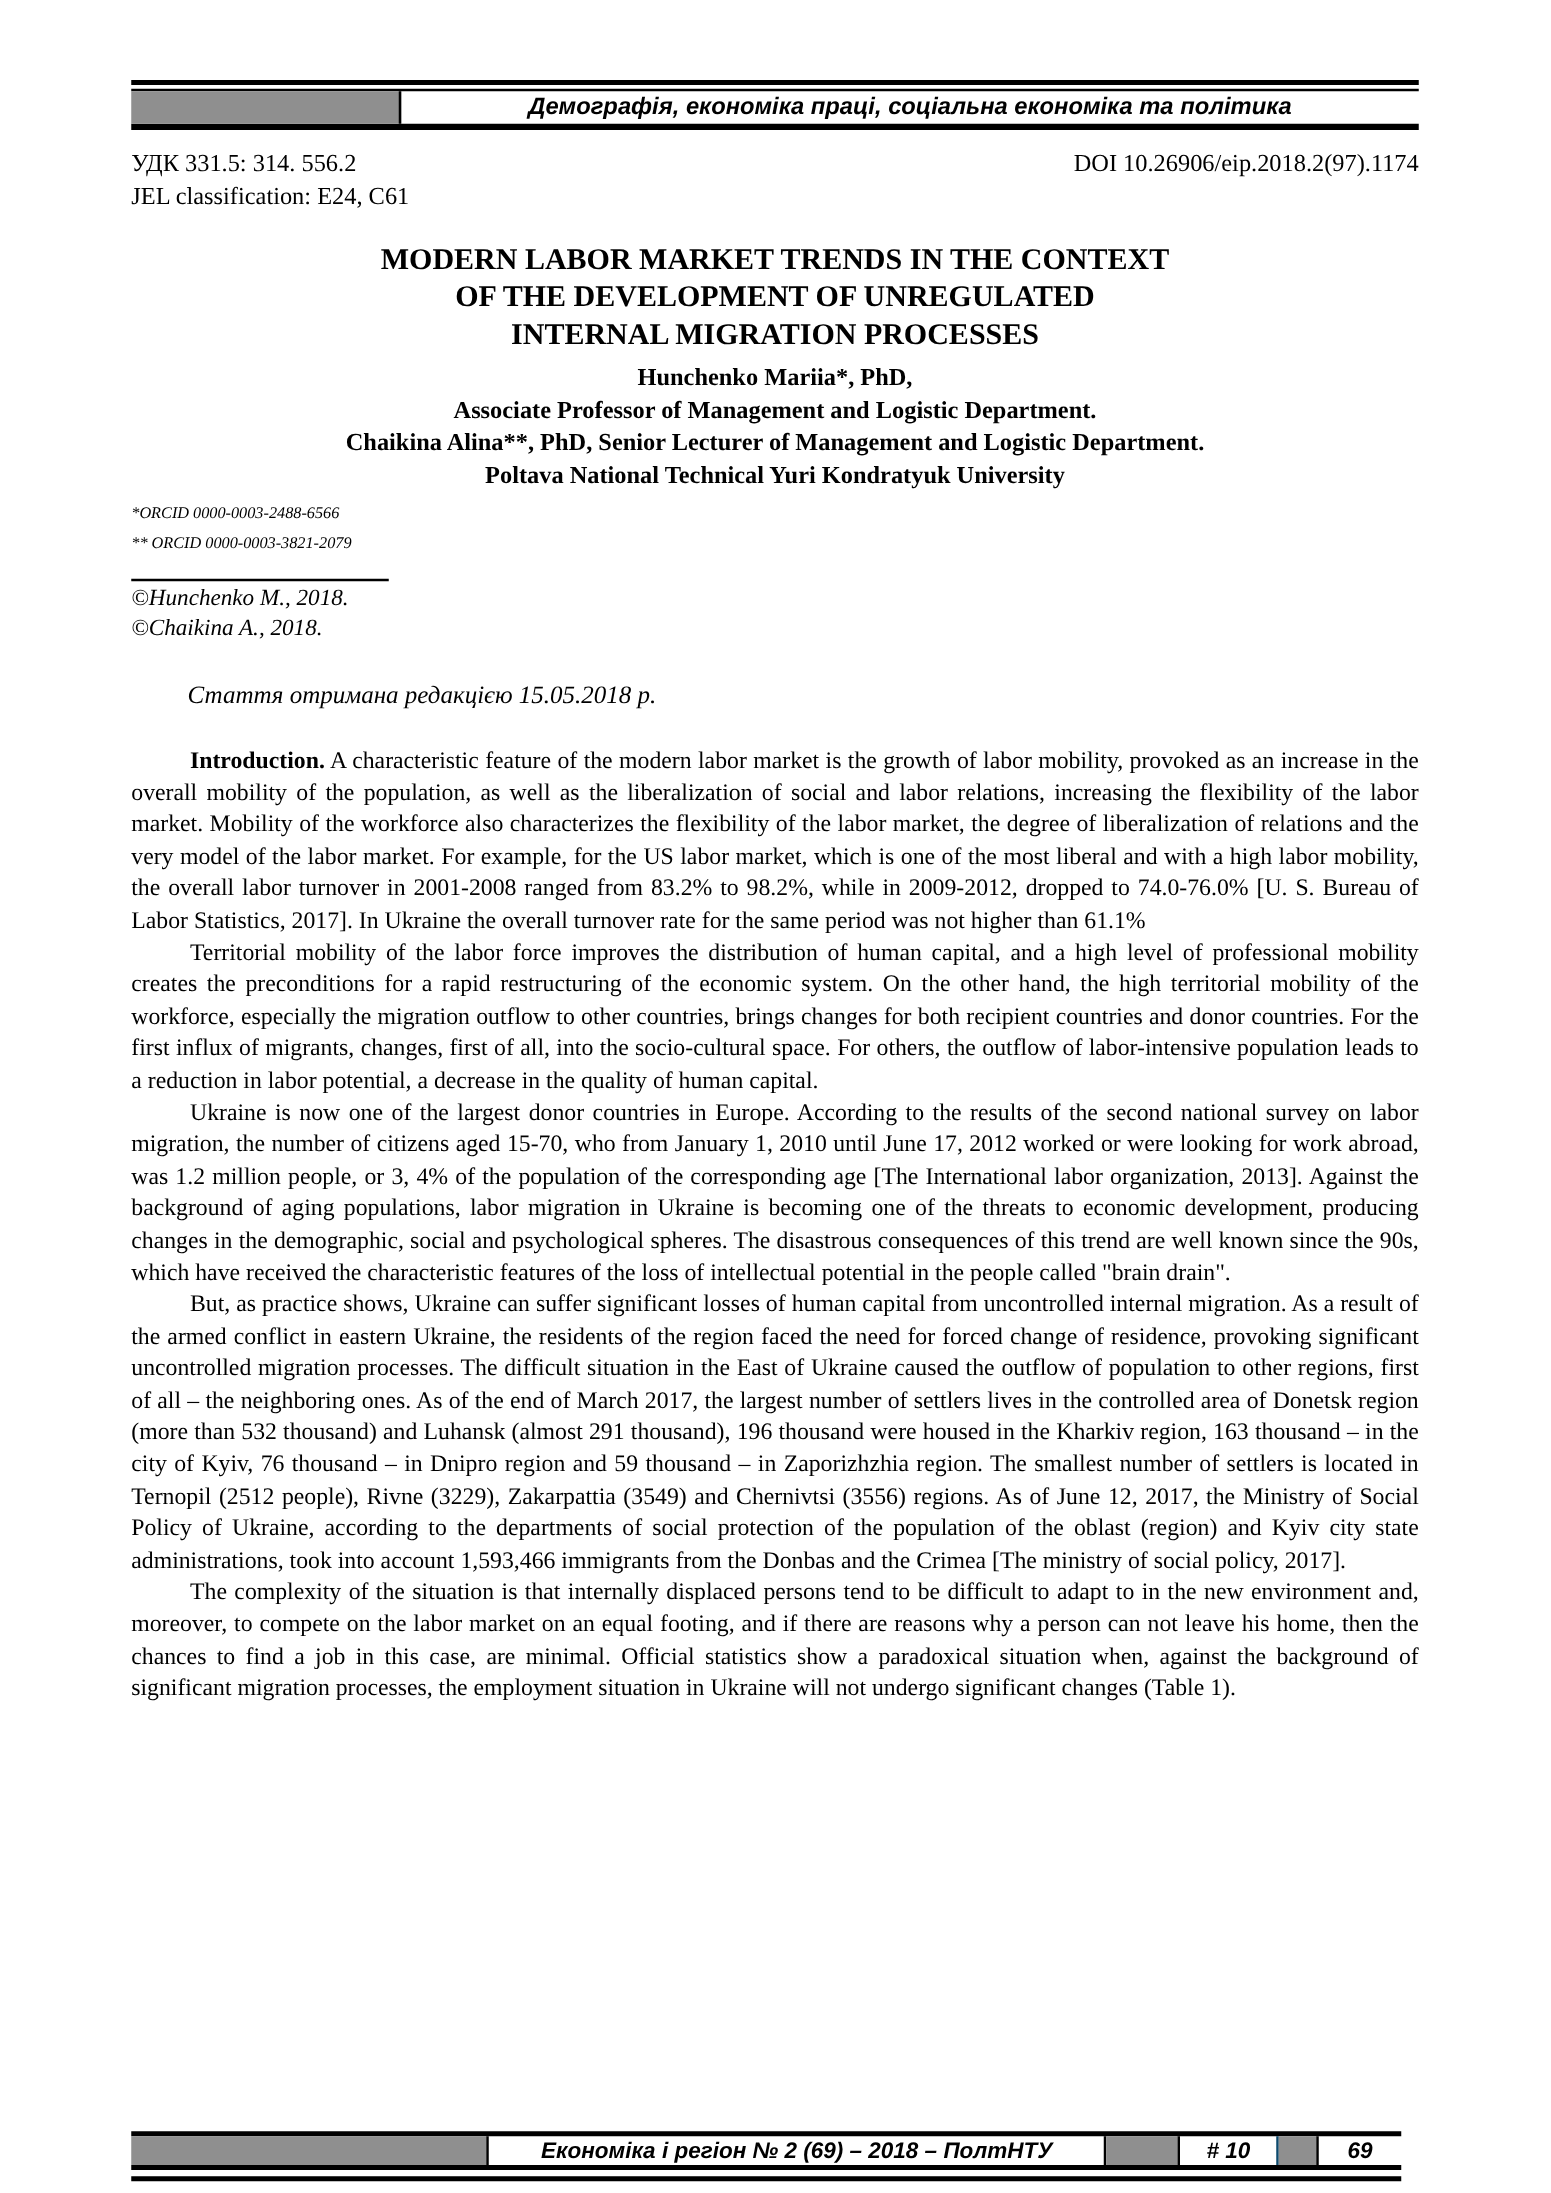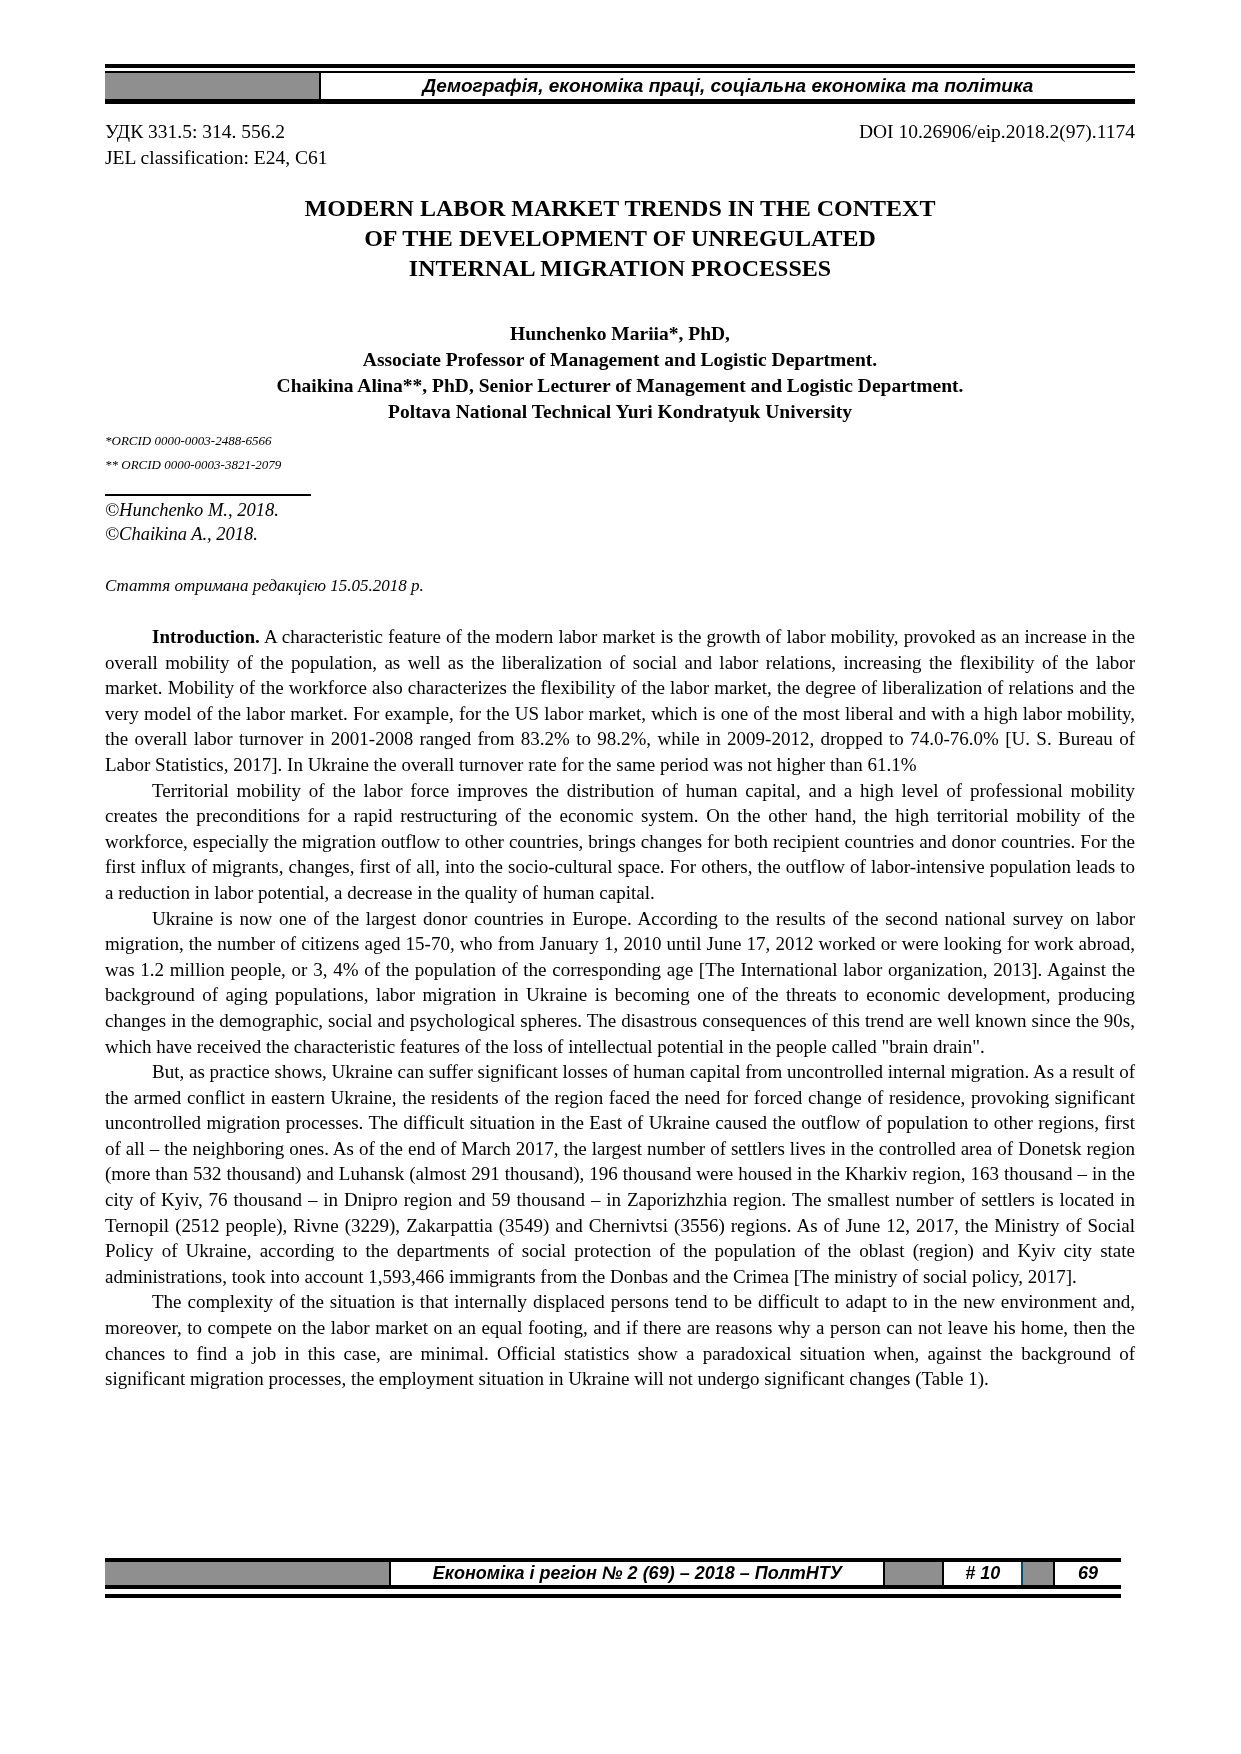--- a/index.html
+++ b/index.html
@@ -59,21 +59,21 @@
     margin: 22px 0 0 0;
     text-align: center;
     font-size: 24px;
     font-weight: bold;
     line-height: 30px;
   }
   .title span { display: block; }
 
   
   .authors {
-    margin-top: 38px;
+    margin-top: 7px;
     text-align: center;
     font-weight: bold;
     font-size: 19.5px;
     line-height: 26px;
   }
 
   
   .orcid {
     margin-top: 4px;
     font-style: italic;
@@ -87,41 +87,42 @@
   }
   .copyright {
     margin-top: 2px;
     font-style: italic;
     font-size: 18.5px;
     line-height: 24px;
   }
   .received {
     margin-top: 30px;
     font-style: italic;
-    font-size: 17px;
+    font-size: 20px;
+    margin-left: 45px;
   }
 
   
   .body-text {
     margin-top: 28px;
     font-size: 19px;
     line-height: 25.6px;
     text-align: justify;
   }
   .body-text p {
     margin: 0;
     text-indent: 47px;
   }
   .body-text .lead { font-weight: bold; }
 
   
   .footbar-wrap {
     position: absolute;
     left: 105px;
-    top: 1558px;
+    top: 1705px;
     width: 1016px;
   }
   .footbar {
     display: flex;
     border-top: 4px solid #000;
     border-bottom: 4px solid #000;
     height: 31px;
     font-family: "Liberation Sans", sans-serif;
     font-weight: bold;
     font-style: italic;

